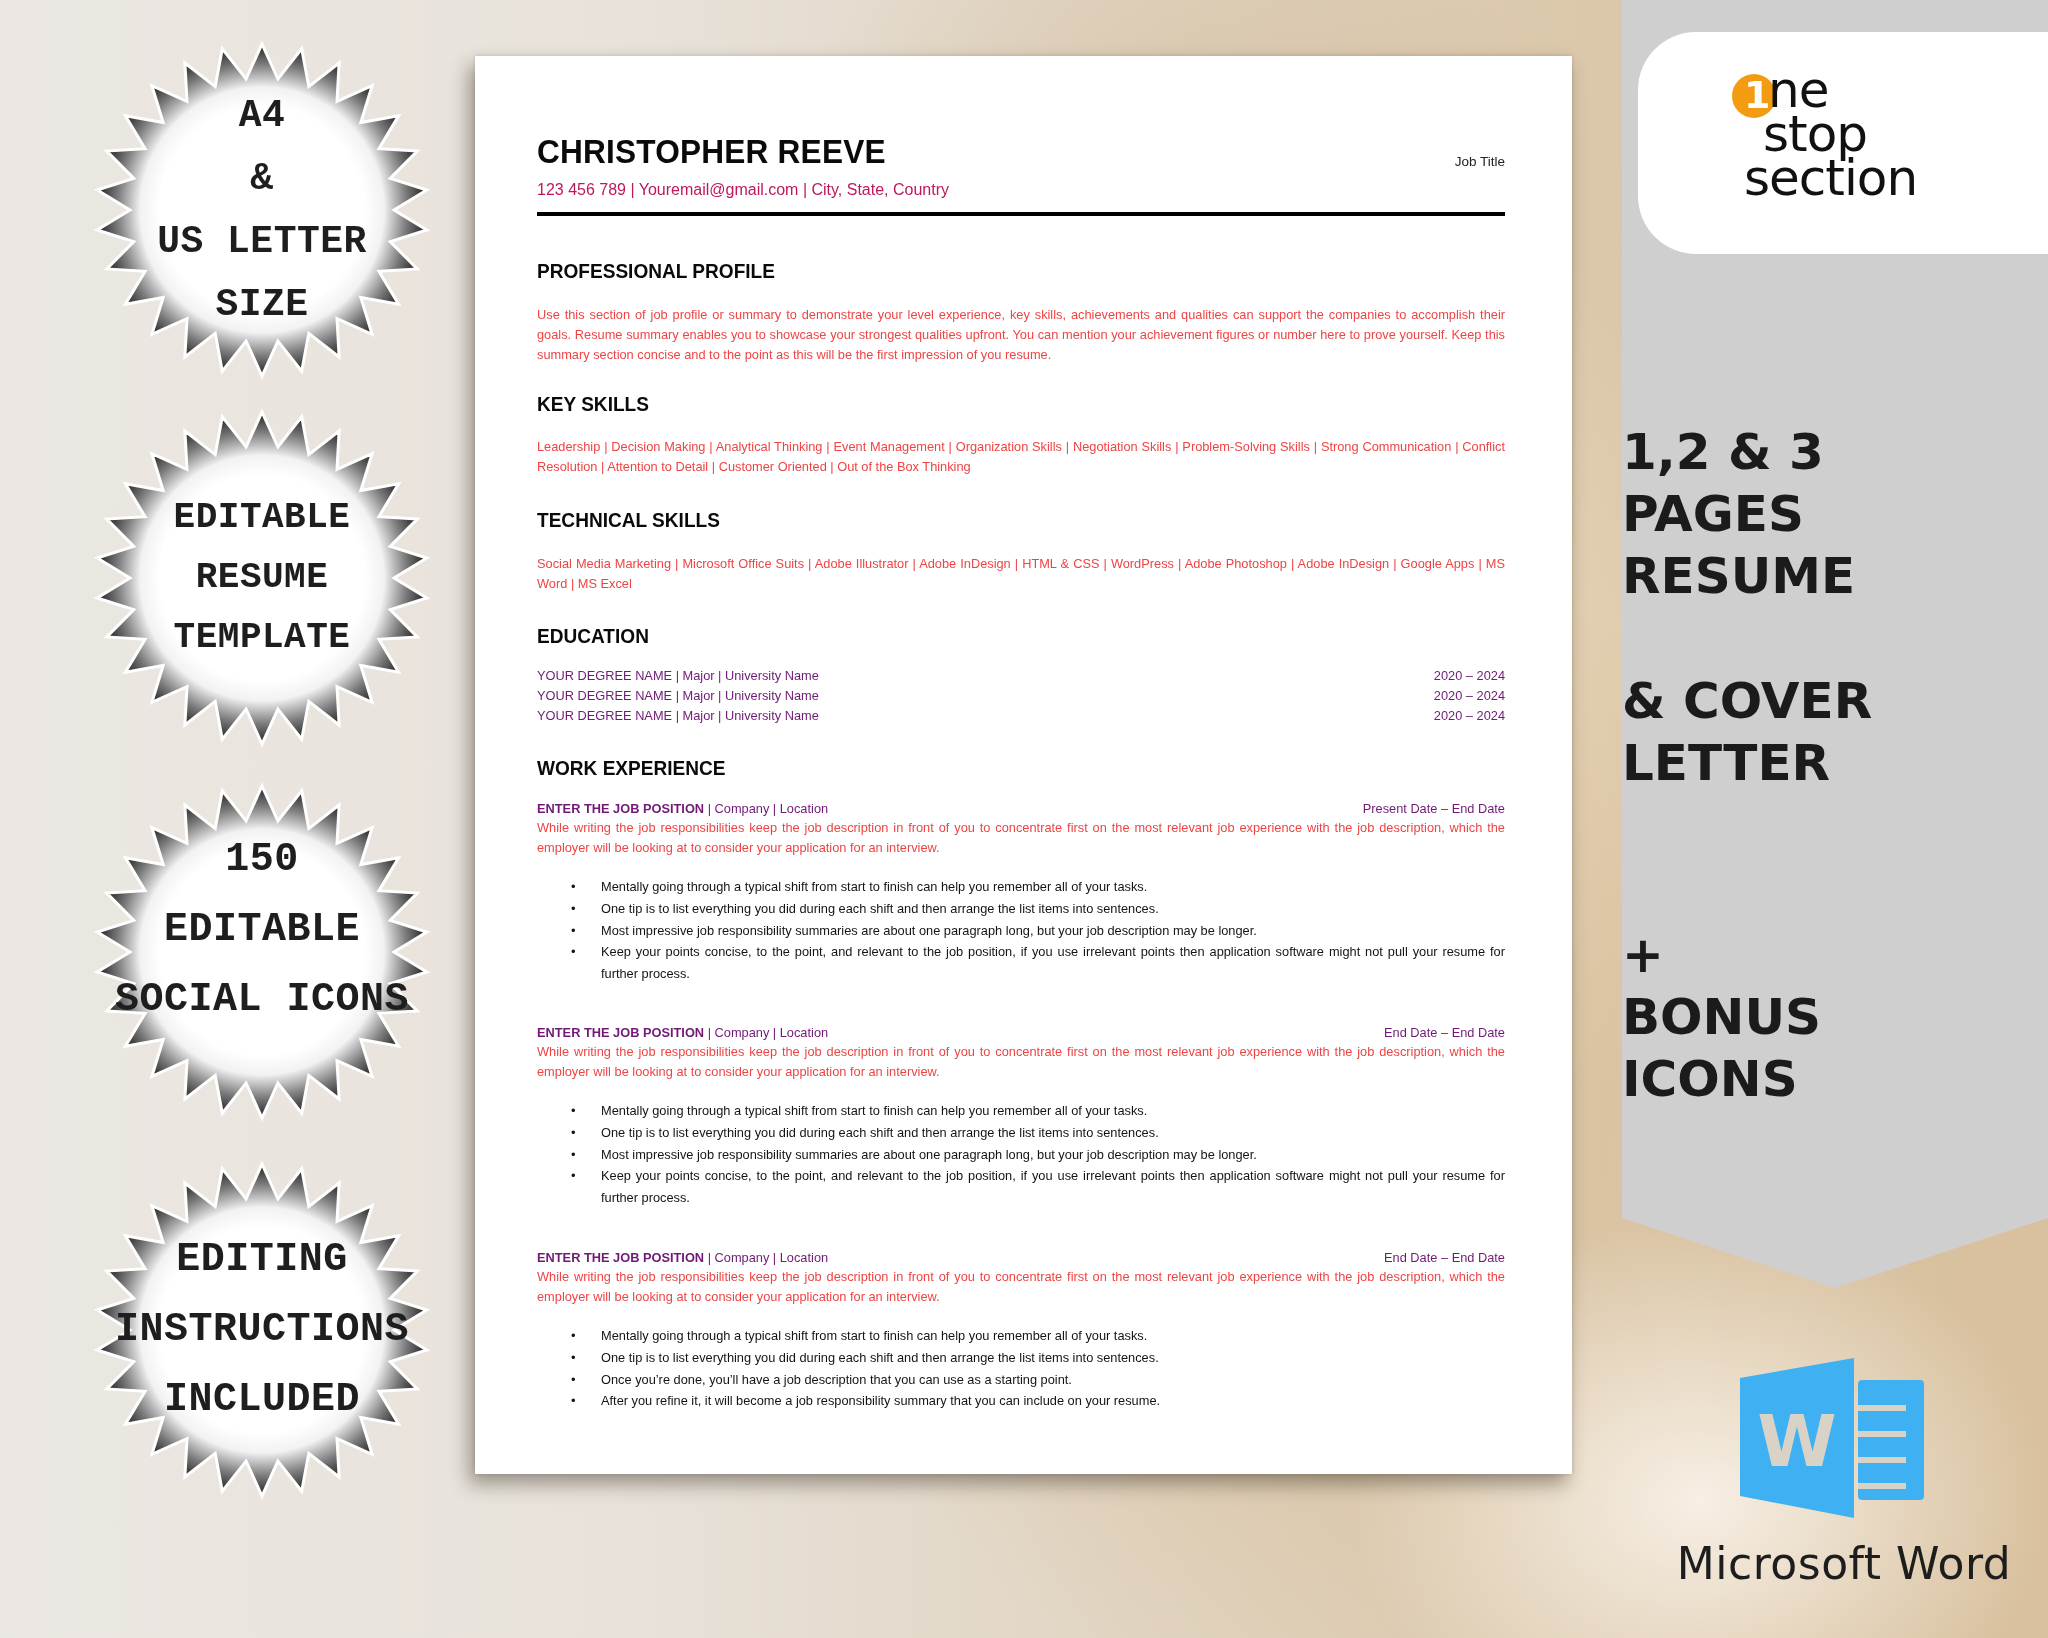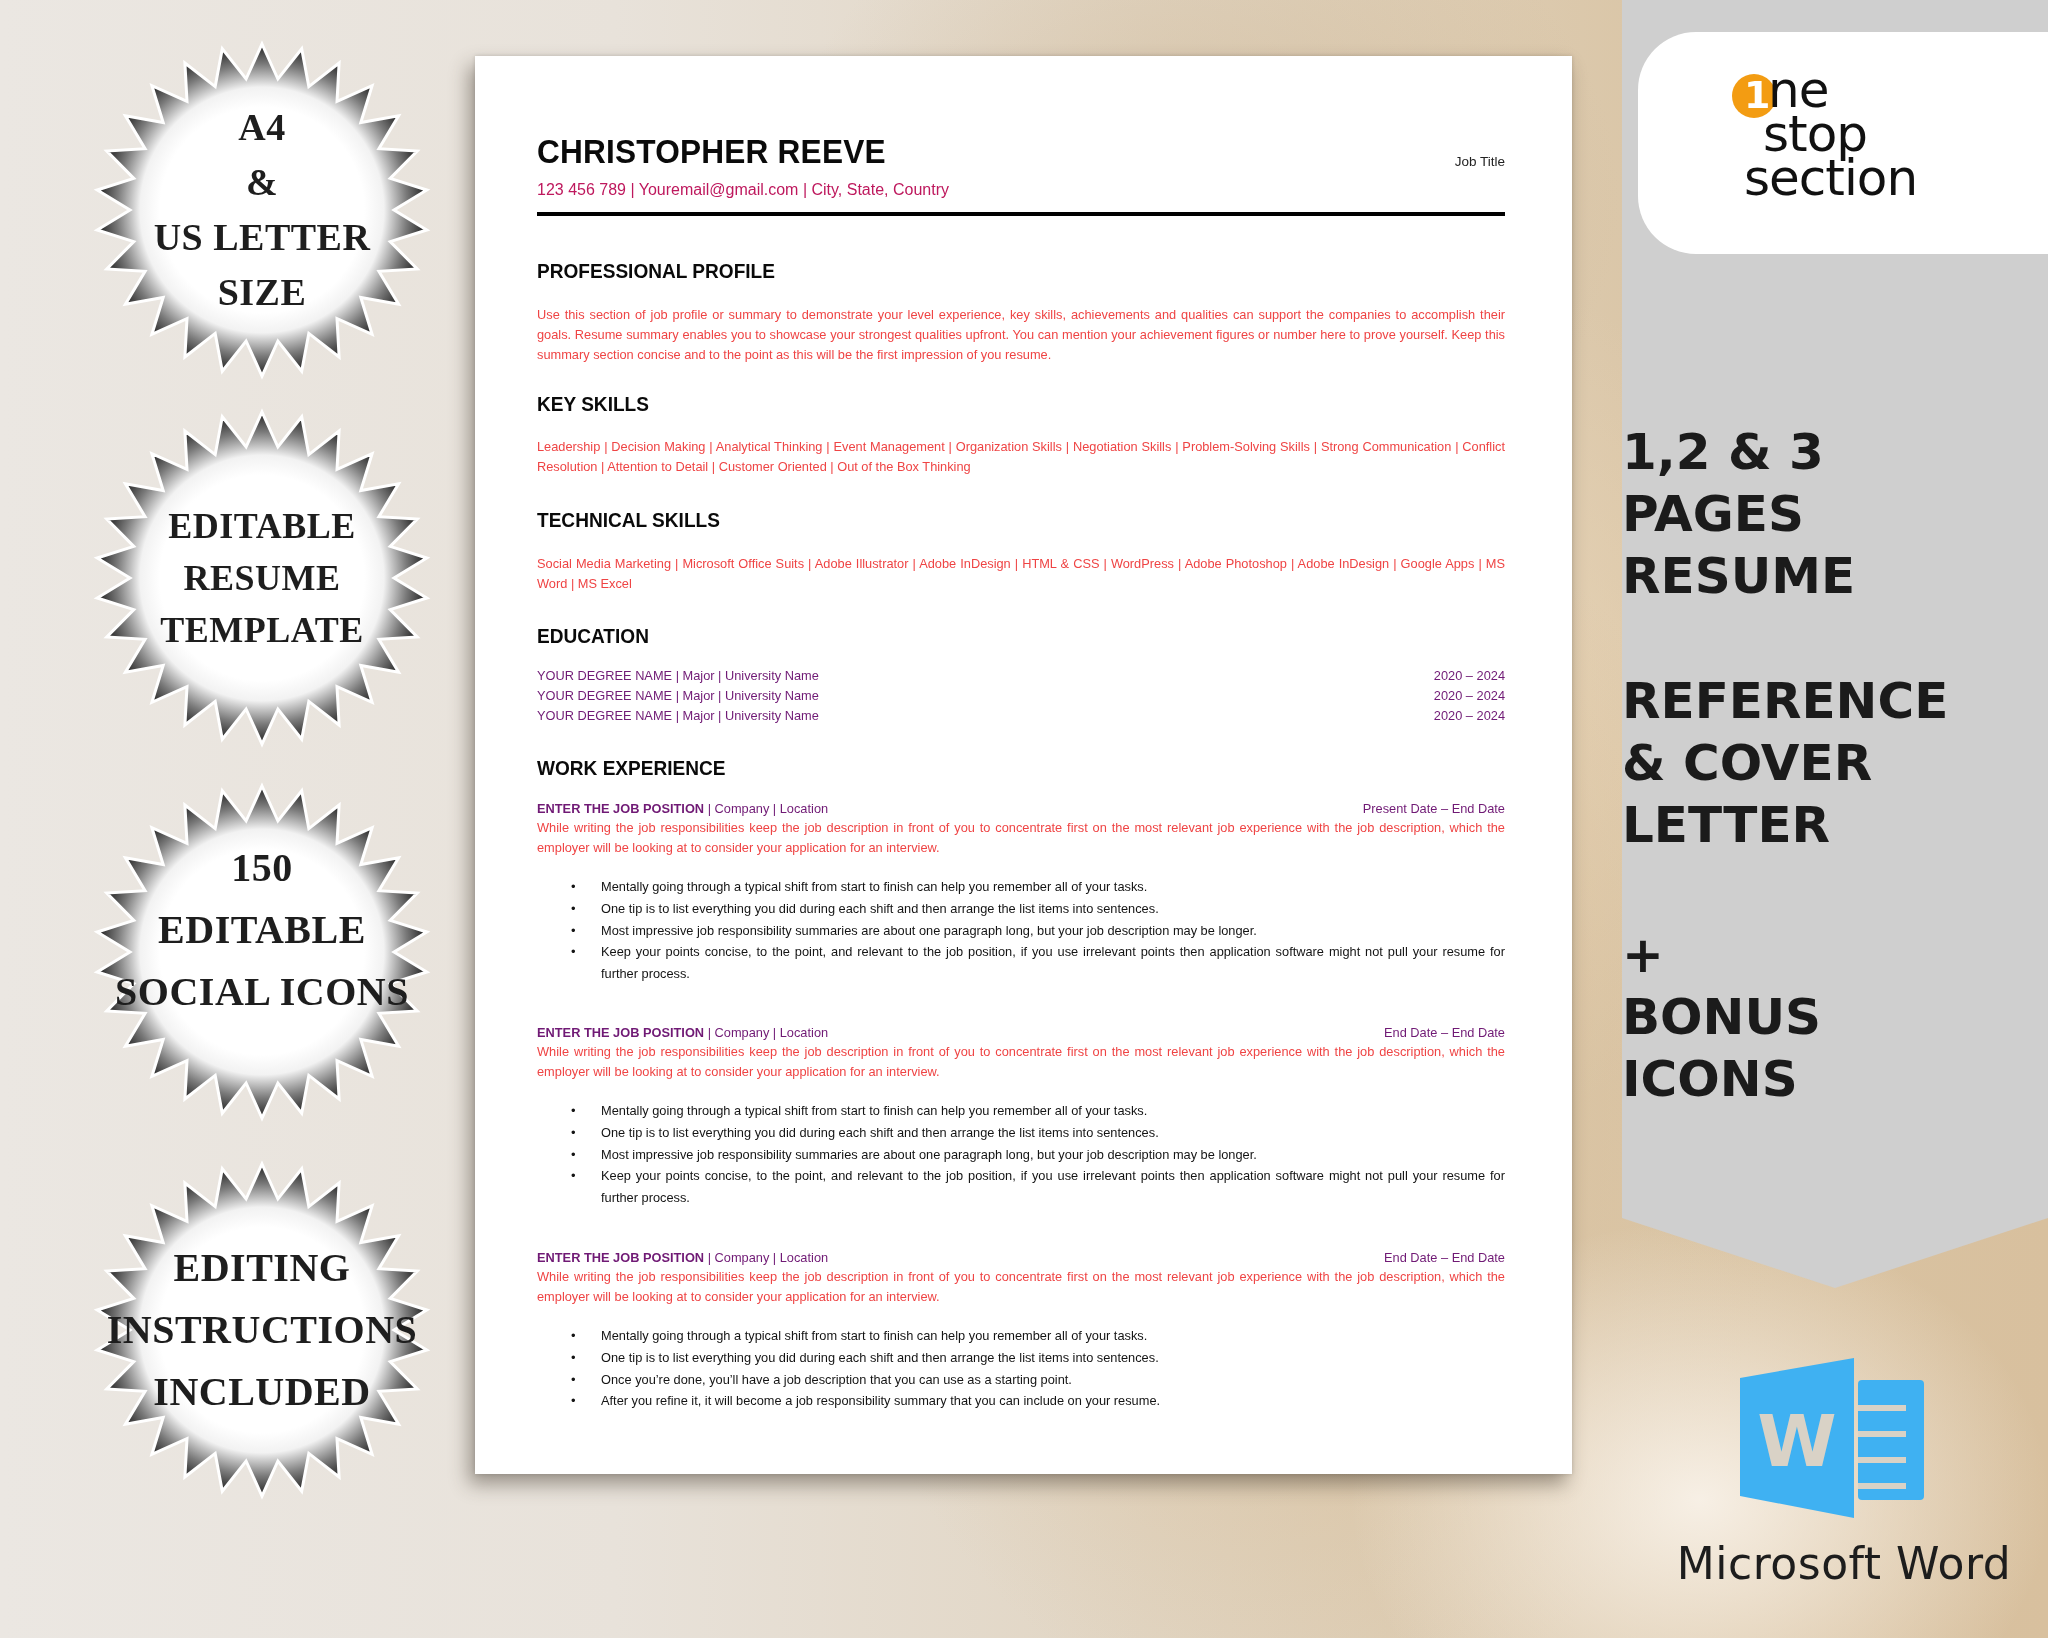--- a/index.html
+++ b/index.html
@@ -21,26 +21,27 @@
     left: 92px;
     width: 340px;
     height: 340px;
   }
   .badge svg { position: absolute; left: 0; top: 0; width: 340px; height: 340px; }
   .badge-text {
     position: absolute;
     left: 0; right: 0; top: 0; bottom: 0;
     display: flex; flex-direction: column; align-items: center; justify-content: center;
     text-align: center;
-    font-family: Liberation Serif, serif;
+    font-family: Liberation Mono, monospace;
     font-weight: bold;
     color: #1e1e1e;
     font-size: 38px;
     line-height: 1.45;
     letter-spacing: 0.5px;
+    gap: 8px;
   }
   .badge-text.tight { font-size: 36px; line-height: 1.45; }
   .badge-text.small { font-size: 40px; line-height: 1.55; }
 
   
   .page {
     position: absolute;
     left: 475px; top: 56px;
     width: 1097px; height: 1418px;
     background: #ffffff;
@@ -282,21 +283,20 @@
   <div class="l3">section</div>
 </div>
 
 <div class="promo" style="top:421px;">
   <div>1,2 &amp; 3</div>
   <div>PAGES</div>
   <div>RESUME</div>
 </div>
 
 <div class="promo" style="top:670px;">
-  <div>REFERENCE</div>
   <div>&amp; COVER</div>
   <div>LETTER</div>
 </div>
 
 <div class="promo" style="top:924px;">
   <div>+</div>
   <div>BONUS</div>
   <div>ICONS</div>
 </div>
 

